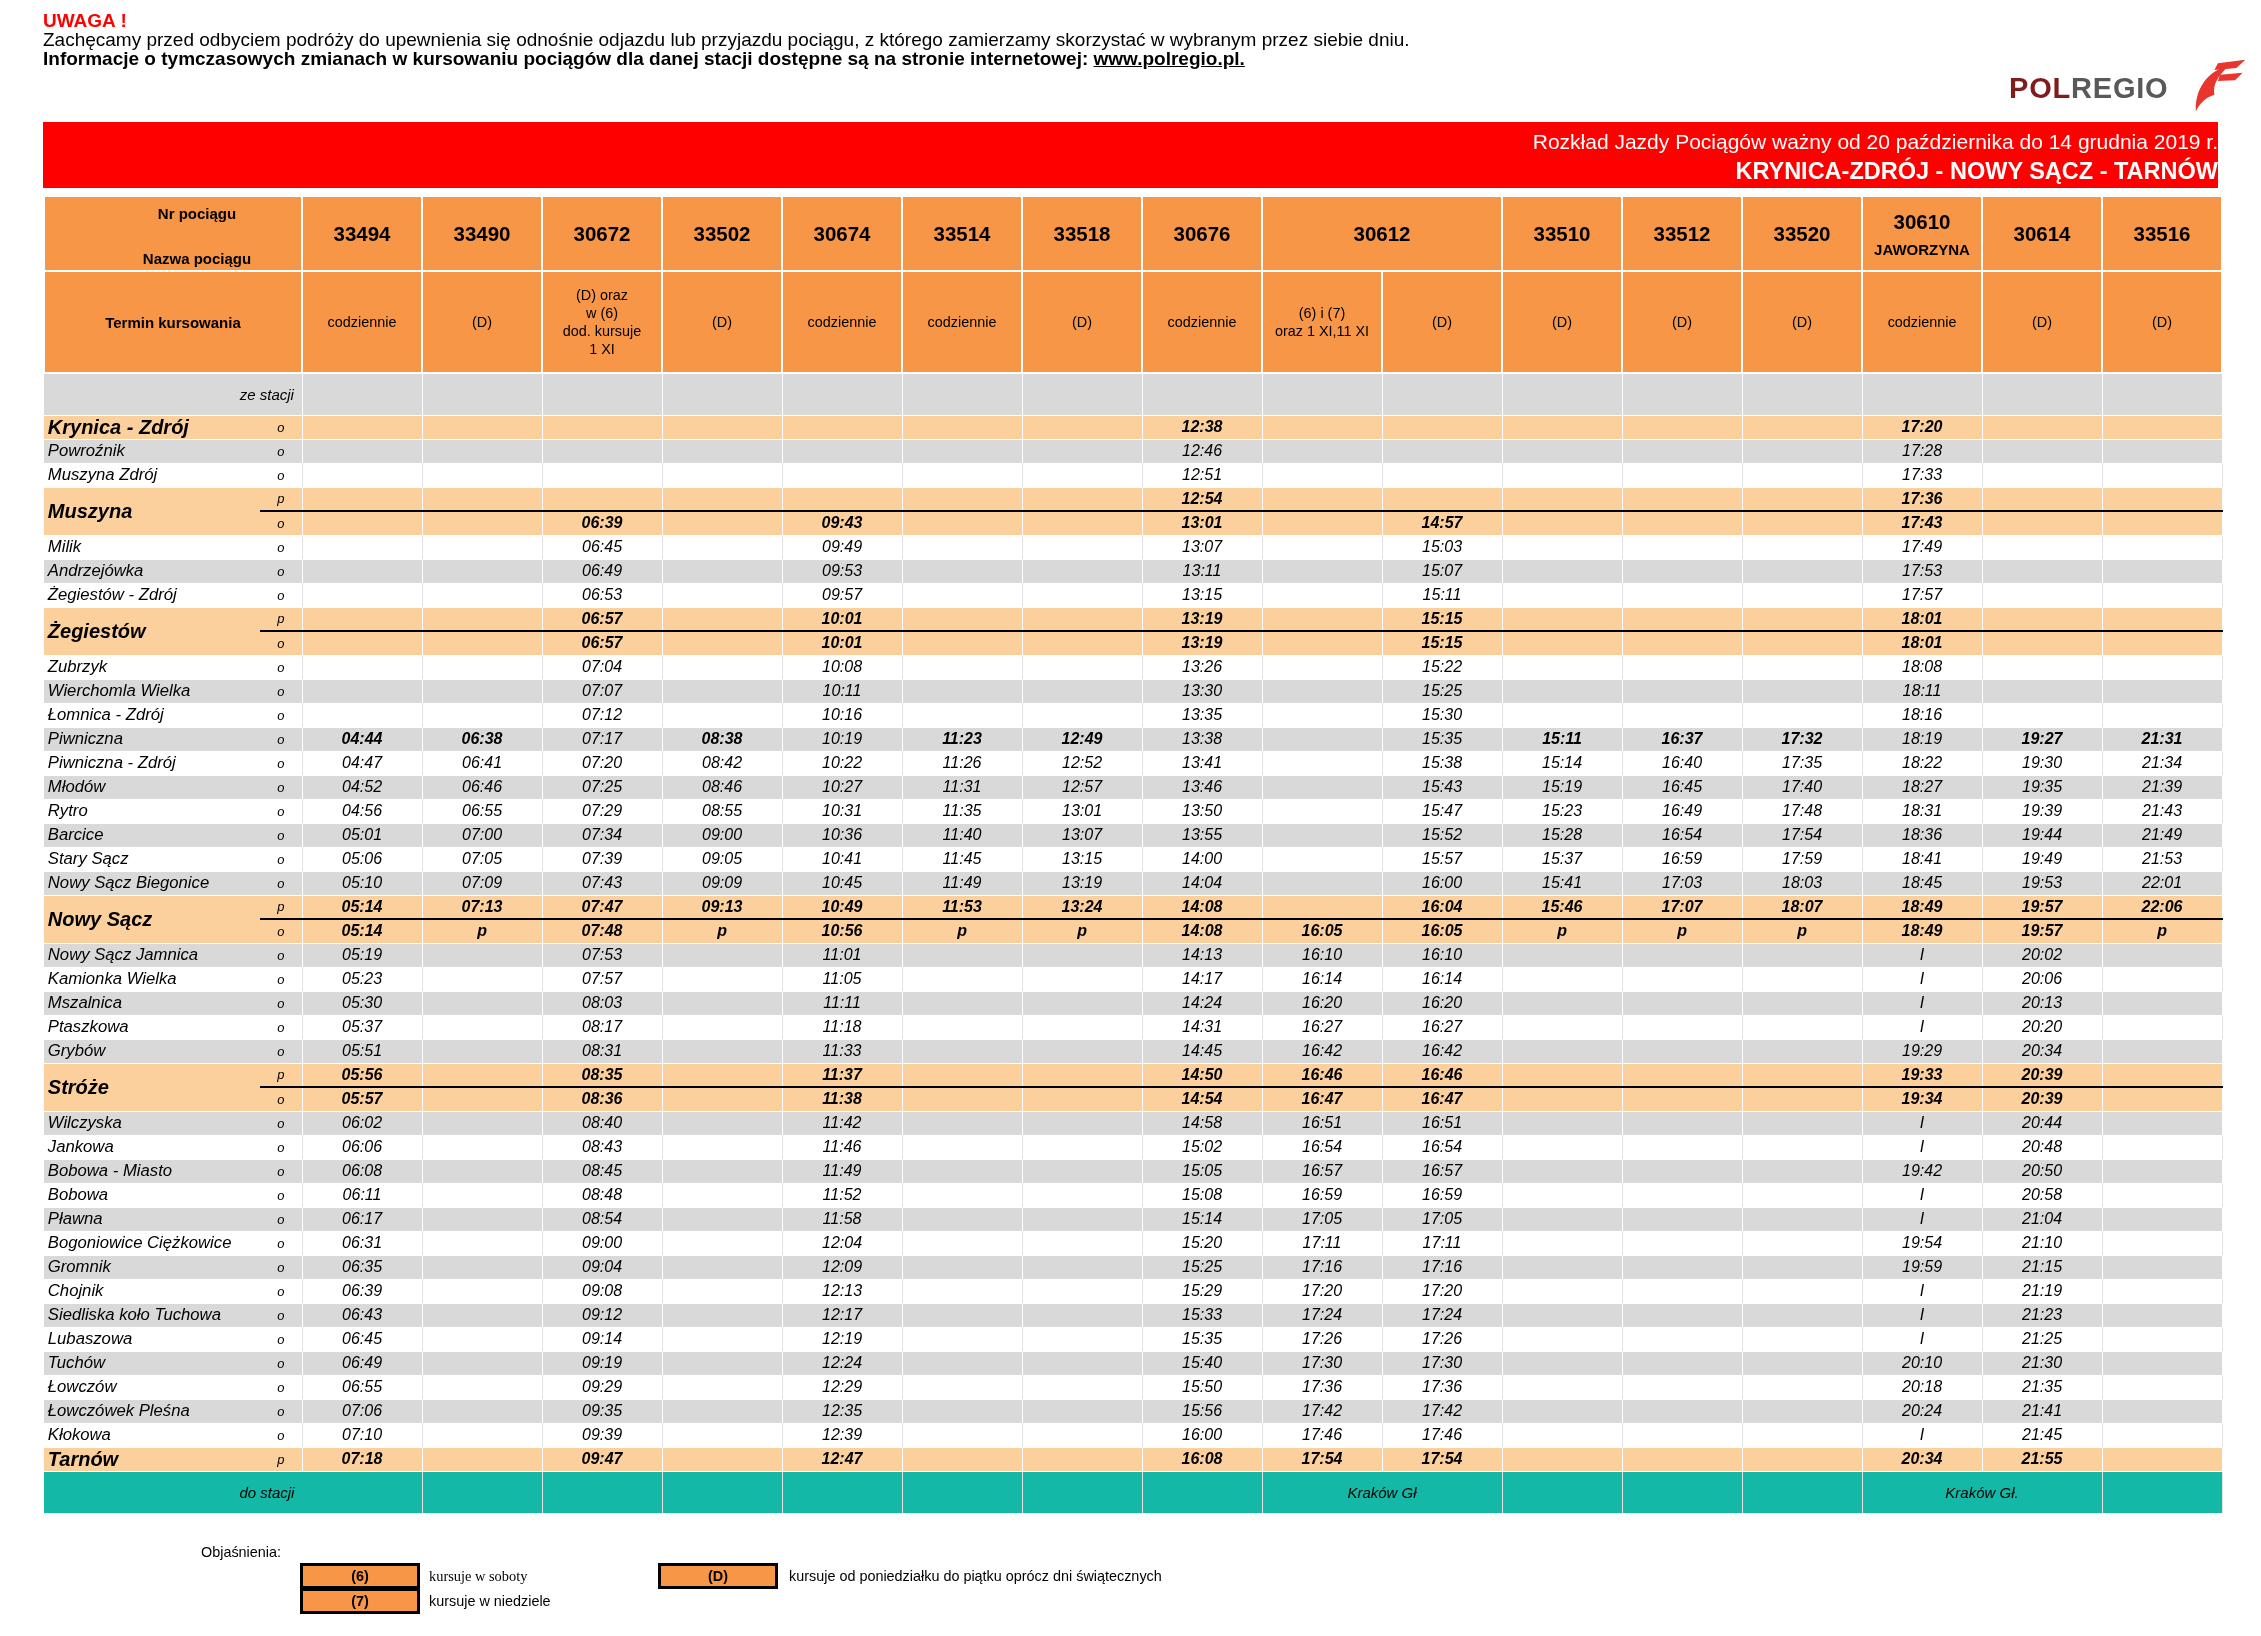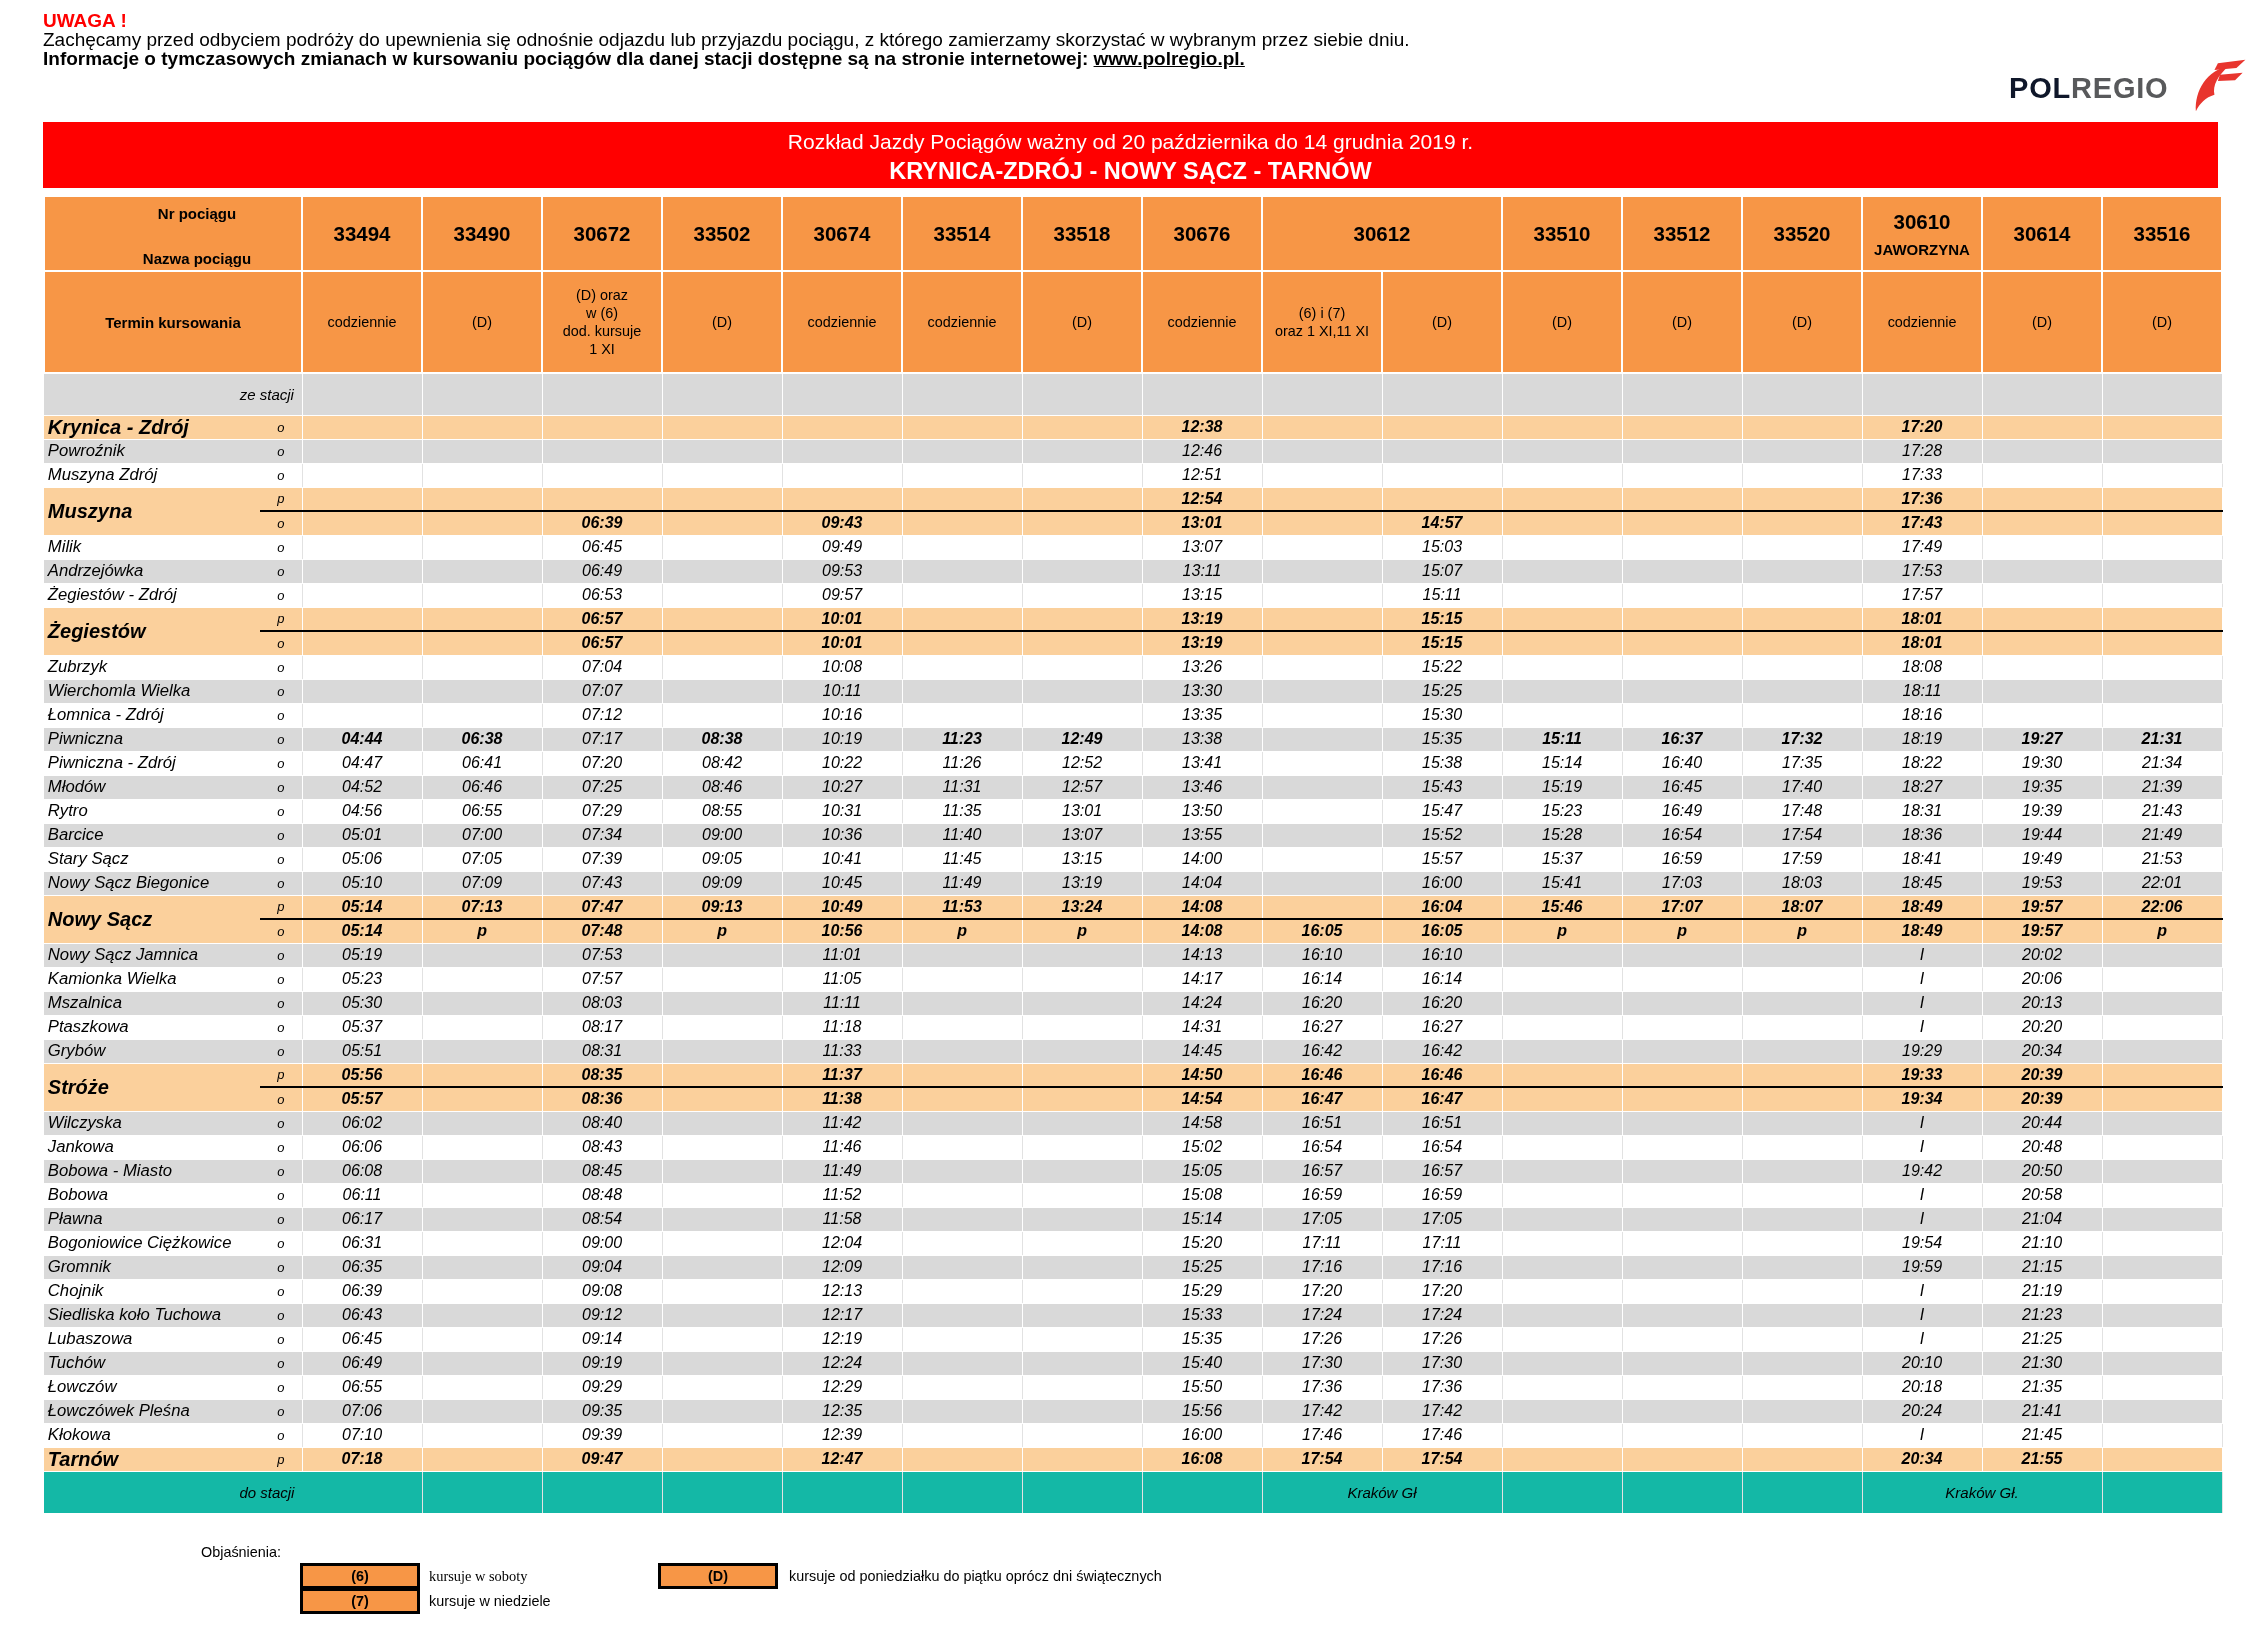--- a/index.html
+++ b/index.html
@@ -9,26 +9,26 @@
   .notice{position:absolute;left:43px;top:10.6px;font-size:19px;line-height:19px;}
   .notice .n1{color:#FF0000;font-weight:bold;}
   .notice .n2{color:#FF0000;font-weight:bold;}
   .notice .n3{color:#000;}
   .notice .n4{color:#000;font-weight:bold;}
   .notice a{color:#000;text-decoration:underline;font-weight:bold;}
 
   
   .logo{position:absolute;left:2009px;top:59px;display:flex;align-items:center;}
   .logo .word{font-size:29px;font-weight:bold;letter-spacing:0.8px;}
-  .logo .pol{color:#0f172a;}
+  .logo .pol{color:#7f1d1d;}
   .logo .regio{color:#58595B;}
   .logo svg{margin-left:7.6px;}
 
   
-  .titlebar{position:absolute;left:43px;top:122px;width:2175px;height:66px;background:#FF0000;color:#fff;text-align:center;}
+  .titlebar{position:absolute;left:43px;top:122px;width:2175px;height:66px;background:#FF0000;color:#fff;text-align:right;}
   .titlebar .t1{font-size:21px;padding-top:8.3px;}
   .titlebar .t2{font-size:23.5px;font-weight:bold;padding-top:3.8px;}
 
   
   table#tt{position:absolute;left:43px;top:195px;border-collapse:collapse;table-layout:fixed;width:2176px;}
   #tt th{background:#F79646;border:2.3px solid #fff;padding:0;vertical-align:middle;text-align:center;}
   #tt .hcorner{height:73px;}
   #tt .hcorner .hl{font-weight:bold;font-size:15px;}
   #tt .hcorner .hl1{padding-top:7.6px;text-align:center;}
   #tt .hcorner .hl2{padding-bottom:3px;text-align:center;}

